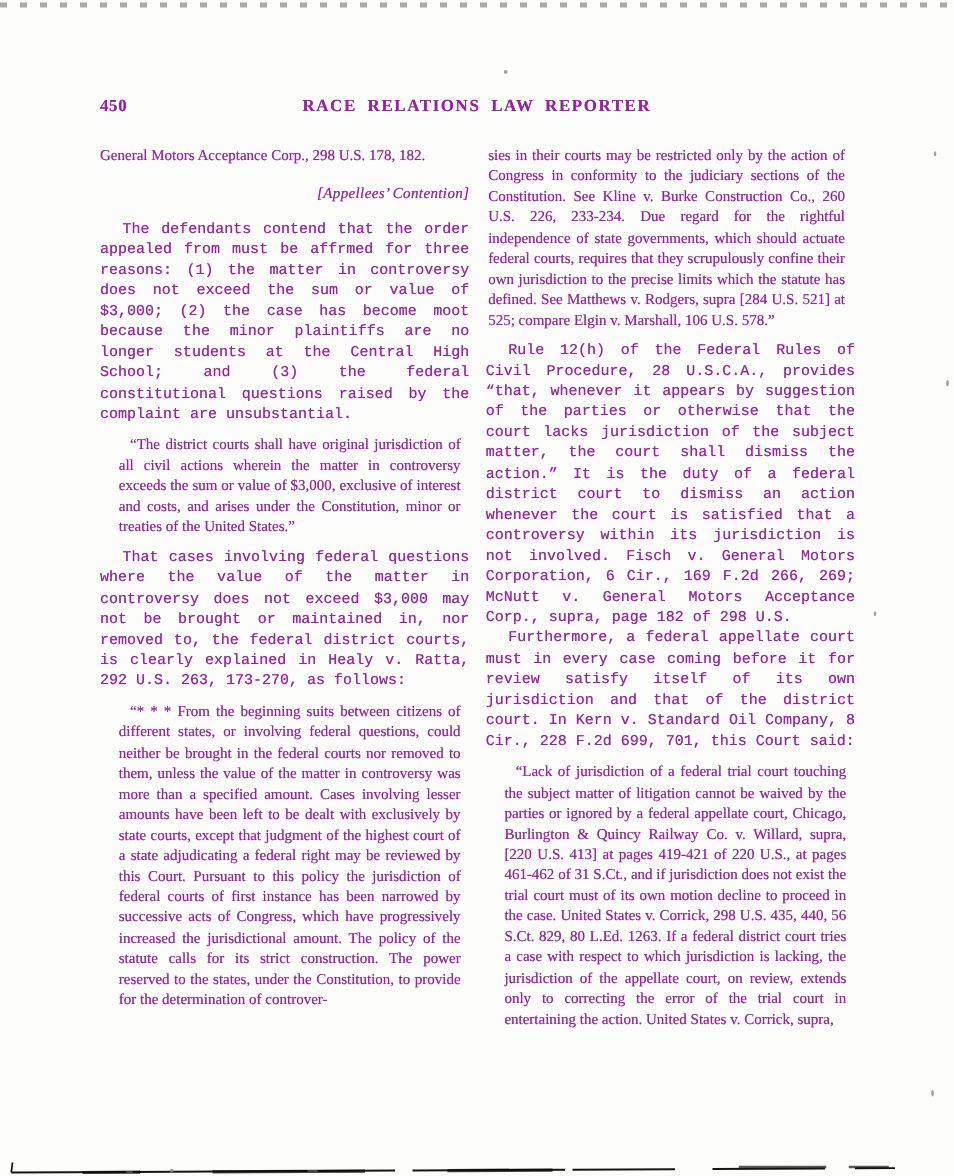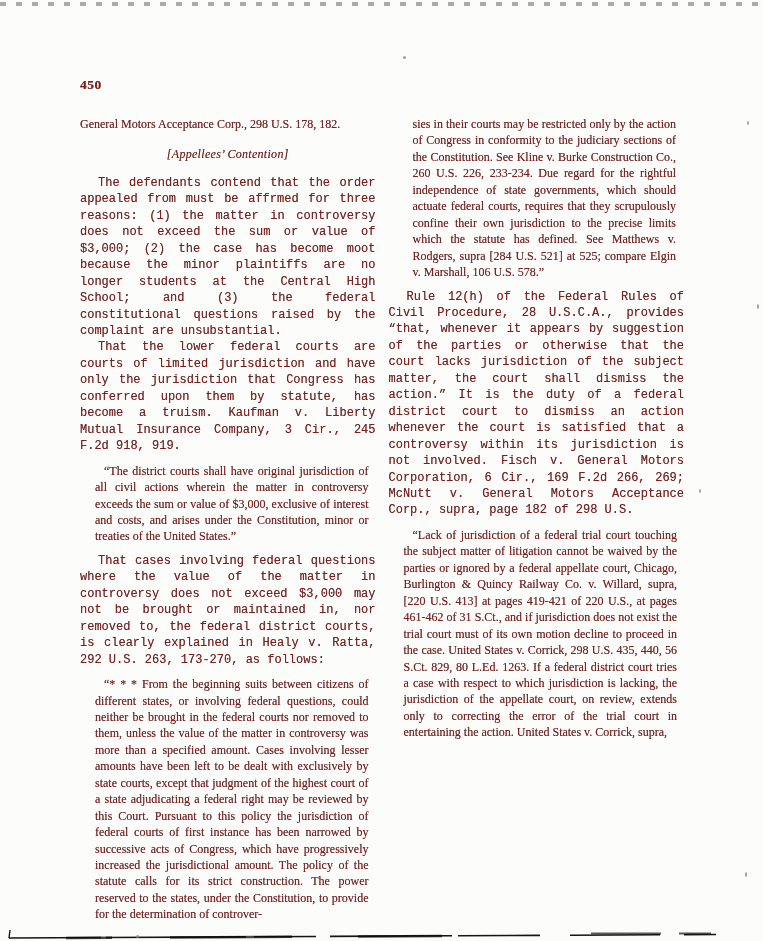--- a/index.html
+++ b/index.html
@@ -5,21 +5,21 @@
   * { margin: 0; padding: 0; box-sizing: border-box; }
   html, body {
     width: 763px; height: 941px;
     background: #fcfcfa;
     overflow: hidden;
     font-family: "Liberation Serif", "DejaVu Serif", serif;
   }
   .page {
     position: relative;
     width: 763px; height: 941px;
-    color: #7f1d1d;
+    color: #a21caf;
   }
   .top-dashes {
     position: absolute; top: 2px; left: 0; right: 0; height: 4px;
     background: repeating-linear-gradient(90deg,
       #9c9c9c 0px, #9c9c9c 6px,
       transparent 6px, transparent 16px);
     opacity: .85;
   }
   .header {
     position: absolute; top: 77px; left: 80px; right: 80px;
@@ -46,29 +46,29 @@
     width: 296px;
     font-size: 12px; line-height: 16.45px;
     text-align: justify;
     text-shadow: 0 0 .55px rgba(25,23,20,.55);
   }
   .block-para        { text-indent: 18px; font-family: Liberation Mono, monospace; }
   .block-para-flush  { text-indent: 0; }
   .block-heading {
     font-style: italic;
     margin: 14px 0 12px 0;
-    text-indent: 0; text-align: center;
+    text-indent: 0; text-align: right;
     letter-spacing: .3px;
   }
   .block-quote {
     margin: 8px 7px 8px 15px;
     text-indent: 9px;
   }
   .block-quote-cont {
-    margin: 0 8px 8px 24px;
+    margin: 0 8px 8px 2px;
     text-indent: 0;
   }
   .bottom-line {
     position: absolute; left: 6px; bottom: 0px;
     width: 712px; height: 12px;
   }
   .speck {
     position: absolute;
     background: #8a8a86; border-radius: 50%;
     width: 3px; height: 3px; opacity: .8;
@@ -76,38 +76,39 @@
 </style>
 </head>
 <body>
 
 <div class="page">
 
   <div class="top-dashes"></div>
 
   <div class="header">
     <span class="pageno">450</span>
+    <span class="title">RACE RELATIONS LAW REPORTER</span>
     <span class="spacer"></span>
   </div>
 
   <div class="columns">
 
     <div class="col">
       <div class="block-para-flush">General Motors Acceptance Corp., 298 U.S. 178, 182.</div>
       <div class="block-heading">[Appellees’ Contention]</div>
       <div class="block-para">The defendants contend that the order appealed from must be affrmed for three reasons: (1) the matter in controversy does not exceed the sum or value of $3,000; (2) the case has become moot because the minor plaintiffs are no longer students at the Central High School; and (3) the federal constitutional questions raised by the complaint are unsubstantial.</div>
-      <div class="block-para">That the lower federal courts are courts of limited jurisdiction and have only the jurisdiction that Congress has conferred upon them by statute, has become a truism. Kaufman v. Liberty Mutual Insurance Company, 3 Cir., 245 F.2d 918, 919.</div>
       <div class="block-quote">“The district courts shall have original jurisdiction of all civil actions wherein the matter in controversy exceeds the sum or value of $3,000, exclusive of interest and costs, and arises under the Constitution, minor or treaties of the United States.”</div>
       <div class="block-para">That cases involving federal questions where the value of the matter in controversy does not exceed $3,000 may not be brought or maintained in, nor removed to, the federal district courts, is clearly explained in Healy v. Ratta, 292 U.S. 263, 173-270, as follows:</div>
       <div class="block-quote">“* * * From the beginning suits between citizens of different states, or involving federal questions, could neither be brought in the federal courts nor removed to them, unless the value of the matter in controversy was more than a specified amount. Cases involving lesser amounts have been left to be dealt with exclusively by state courts, except that judgment of the highest court of a state adjudicating a federal right may be reviewed by this Court. Pursuant to this policy the jurisdiction of federal courts of first instance has been narrowed by successive acts of Congress, which have progressively increased the jurisdictional amount. The policy of the statute calls for its strict construction. The power reserved to the states, under the Constitution, to provide for the determination of controver-</div>
     </div>
 
     <div class="col">
       <div class="block-quote-cont">sies in their courts may be restricted only by the action of Congress in conformity to the judiciary sections of the Constitution. See Kline v. Burke Construction Co., 260 U.S. 226, 233-234. Due regard for the rightful independence of state governments, which should actuate federal courts, requires that they scrupulously confine their own jurisdiction to the precise limits which the statute has defined. See Matthews v. Rodgers, supra [284 U.S. 521] at 525; compare Elgin v. Marshall, 106 U.S. 578.”</div>
       <div class="block-para">Rule 12(h) of the Federal Rules of Civil Procedure, 28 U.S.C.A., provides “that, whenever it appears by suggestion of the parties or otherwise that the court lacks jurisdiction of the subject matter, the court shall dismiss the action.” It is the duty of a federal district court to dismiss an action whenever the court is satisfied that a controversy within its jurisdiction is not involved. Fisch v. General Motors Corporation, 6 Cir., 169 F.2d 266, 269; McNutt v. General Motors Acceptance Corp., supra, page 182 of 298 U.S.</div>
+      <div class="block-para">Furthermore, a federal appellate court must in every case coming before it for review satisfy itself of its own jurisdiction and that of the district court. In Kern v. Standard Oil Company, 8 Cir., 228 F.2d 699, 701, this Court said:</div>
       <div class="block-quote">“Lack of jurisdiction of a federal trial court touching the subject matter of litigation cannot be waived by the parties or ignored by a federal appellate court, Chicago, Burlington &amp; Quincy Railway Co. v. Willard, supra, [220 U.S. 413] at pages 419-421 of 220 U.S., at pages 461-462 of 31 S.Ct., and if jurisdiction does not exist the trial court must of its own motion decline to proceed in the case. United States v. Corrick, 298 U.S. 435, 440, 56 S.Ct. 829, 80 L.Ed. 1263. If a federal district court tries a case with respect to which jurisdiction is lacking, the jurisdiction of the appellate court, on review, extends only to correcting the error of the trial court in entertaining the action. United States v. Corrick, supra,</div>
     </div>
 
   </div>
 
   <svg class="bottom-line" viewBox="0 0 712 12" preserveAspectRatio="none">
     <path d="M3,9 L710,5.5" stroke="#161513" stroke-width="1.6" fill="none" stroke-dasharray="92 5 140 8 62 14 122 6 82 30 90 24 60"></path>
     <path d="M60,9 L440,7" stroke="#0c0b0a" stroke-width="2.6" fill="none" opacity=".75" stroke-dasharray="46 58 122 66 84"></path>
     <path d="M585,4.5 L705,4.5" stroke="#161513" stroke-width="2" fill="none" opacity=".7" stroke-dasharray="70 18 40"></path>
     <path d="M4,1 L3,9" stroke="#161513" stroke-width="1.4" fill="none"></path>

